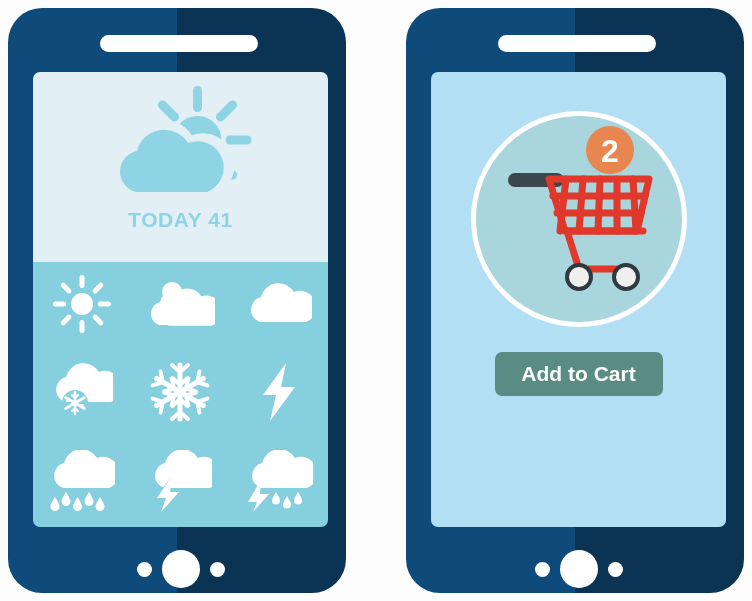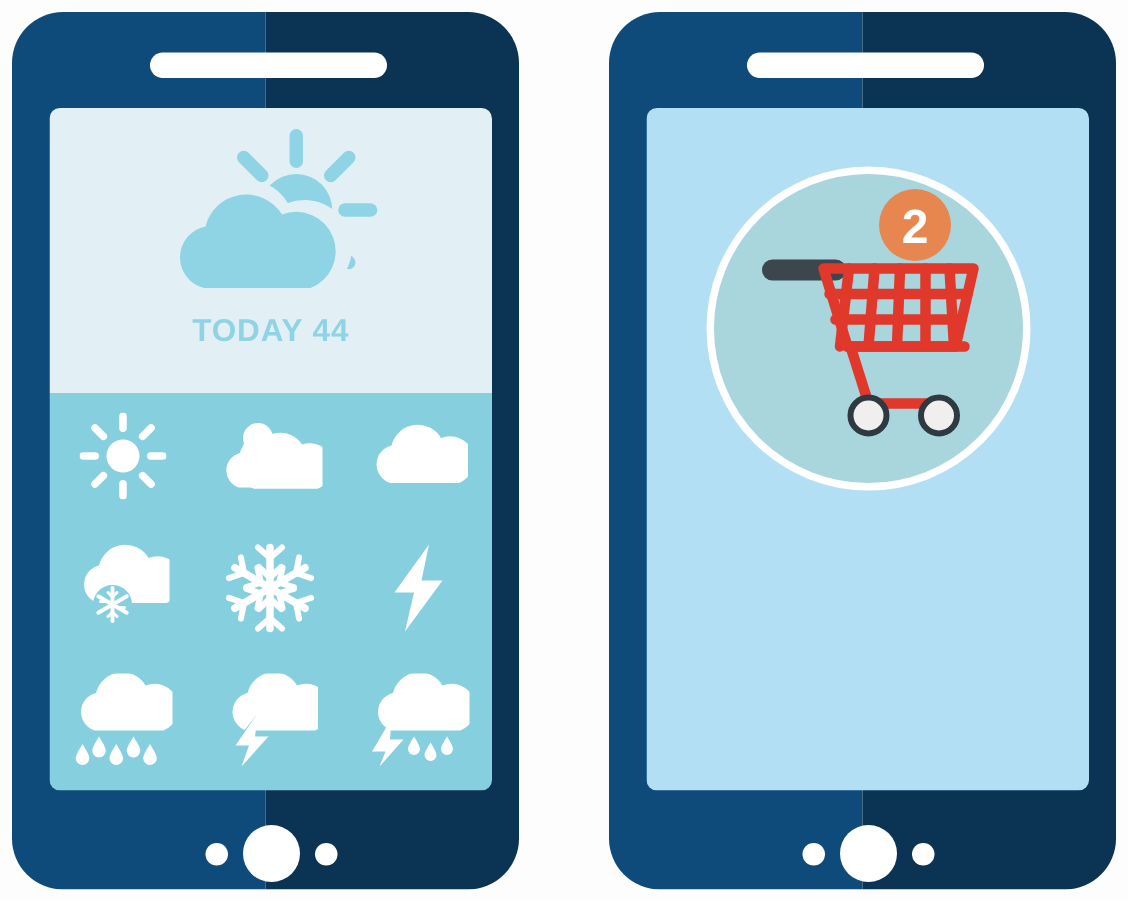--- a/index.html
+++ b/index.html
@@ -206,21 +206,21 @@
             </g>
 
             <g fill="#8ed4e4">
               <path d="M30 110
                        a21 21 0 0 1 1 -41
                        a28 28 0 0 1 51 -8
                        a21 21 0 0 1 19 49 z"></path>
             </g>
           </svg>
         </div>
-        <div class="wx-today">TODAY 44</div>
+        <div class="wx-today">TODAY 41</div>
       </div>
 
       <div class="wx-grid">
 
         <div class="wx-cell">
           <span>
             <svg width="58" height="58" viewBox="0 0 58 58">
               <g fill="#ffffff">
                 <circle cx="29" cy="29" r="11"></circle>
                 <rect x="26.5" y="0" width="5" height="13" rx="2.5"></rect>
@@ -404,20 +404,21 @@
             </g>
 
             <circle cx="108" cy="166" r="12" fill="#f0efee" stroke="#2f3a40" stroke-width="4"></circle>
             <circle cx="155" cy="166" r="12" fill="#f0efee" stroke="#2f3a40" stroke-width="4"></circle>
 
             <circle cx="139" cy="39" r="24" fill="#e8864f"></circle>
             <text x="139" y="51" text-anchor="middle" font-family="Liberation Sans, sans-serif" font-size="32" font-weight="bold" fill="#ffffff">2</text>
           </svg>
         </div>
 
+        <button class="btn btn-add">Add to Cart</button>
 
 
       </div>
     </div>
 
     <div class="home-row">
       <span class="home-dot-sm"></span>
       <span class="home-dot-lg"></span>
       <span class="home-dot-sm"></span>
     </div>

